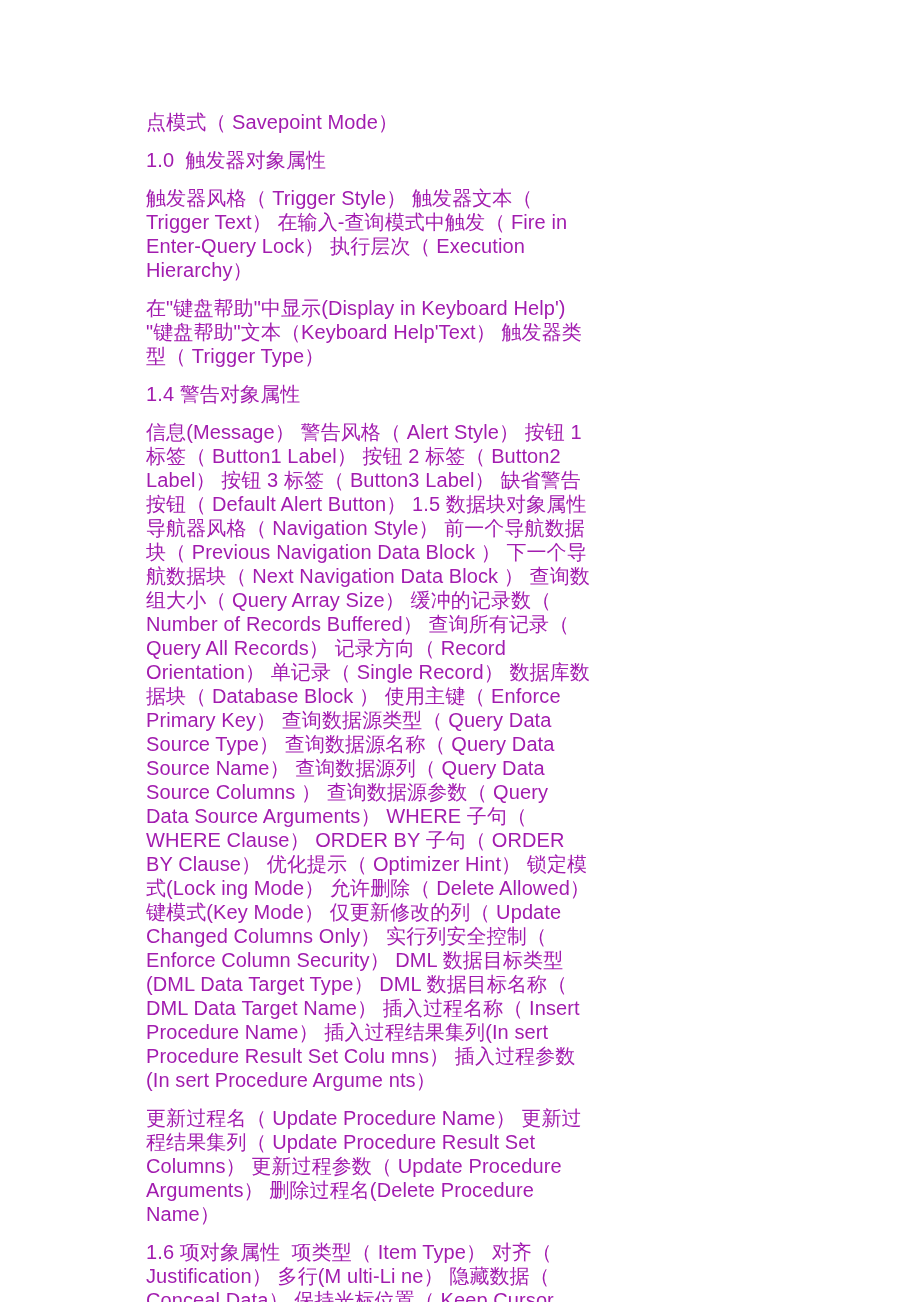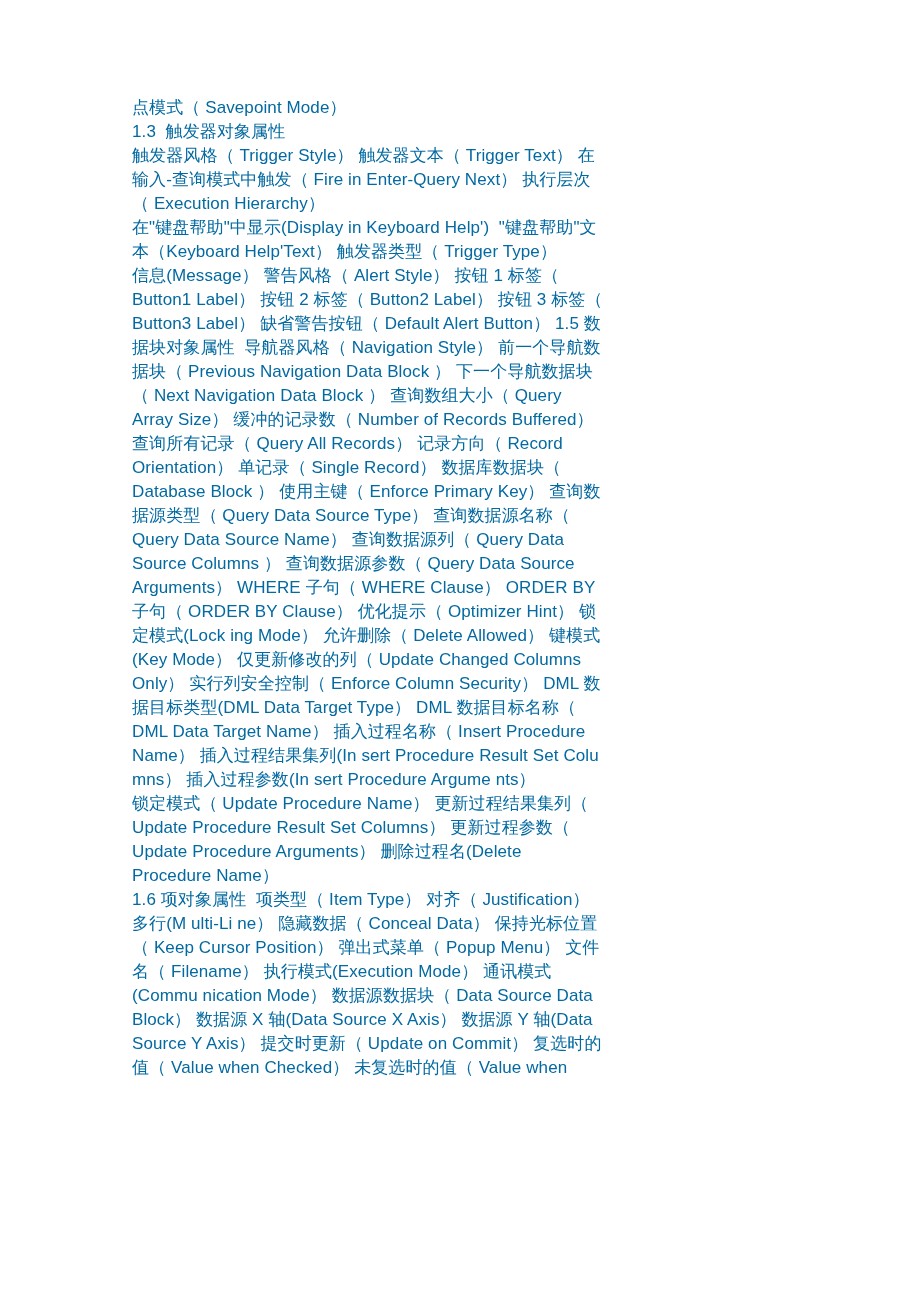--- a/index.html
+++ b/index.html
@@ -22,37 +22,38 @@
     background: #ffffff;
     overflow: hidden;
   }
   .text-body {
     position: absolute;
     left: 132px;
     top: 96px;
     width: 472px;
   }
   .para {
-    margin: 0;
+    margin: 14px;
     padding: 0;
-    font-size: 17px;
+    font-size: 20px;
     line-height: 24px;
     letter-spacing: 0.1px;
-    color: #0369a1;
+    color: #a21caf;
     white-space: pre-wrap;
     word-break: normal;
     text-align: left;
   }
 </style>
 </head>
 <body>
 
 <div class="page">
   <div class="text-body">
     <p class="para">点模式（ Savepoint Mode）</p>
-    <p class="para">1.3  触发器对象属性</p>
-    <p class="para">触发器风格（ Trigger Style） 触发器文本（ Trigger Text） 在输入-查询模式中触发（ Fire in Enter-Query Next） 执行层次（ Execution Hierarchy）</p>
+    <p class="para">1.0  触发器对象属性</p>
+    <p class="para">触发器风格（ Trigger Style） 触发器文本（ Trigger Text） 在输入-查询模式中触发（ Fire in Enter-Query Lock） 执行层次（ Execution Hierarchy）</p>
     <p class="para">在"键盘帮助"中显示(Display in Keyboard Help')  "键盘帮助"文本（Keyboard Help'Text） 触发器类型（ Trigger Type）</p>
+    <p class="para">1.4 警告对象属性</p>
     <p class="para">信息(Message） 警告风格（ Alert Style） 按钮 1 标签（ Button1 Label） 按钮 2 标签（ Button2 Label） 按钮 3 标签（ Button3 Label） 缺省警告按钮（ Default Alert Button） 1.5 数据块对象属性  导航器风格（ Navigation Style） 前一个导航数据块（ Previous Navigation Data Block ） 下一个导航数据块（ Next Navigation Data Block ） 查询数组大小（ Query Array Size） 缓冲的记录数（ Number of Records Buffered） 查询所有记录（ Query All Records） 记录方向（ Record Orientation） 单记录（ Single Record） 数据库数据块（ Database Block ） 使用主键（ Enforce Primary Key） 查询数据源类型（ Query Data Source Type） 查询数据源名称（ Query Data Source Name） 查询数据源列（ Query Data Source Columns ） 查询数据源参数（ Query Data Source Arguments） WHERE 子句（ WHERE Clause） ORDER BY 子句（ ORDER BY Clause） 优化提示（ Optimizer Hint） 锁定模式(Lock ing Mode） 允许删除（ Delete Allowed） 键模式(Key Mode） 仅更新修改的列（ Update Changed Columns Only） 实行列安全控制（ Enforce Column Security） DML 数据目标类型(DML Data Target Type） DML 数据目标名称（ DML Data Target Name） 插入过程名称（ Insert Procedure Name） 插入过程结果集列(In sert Procedure Result Set Colu mns） 插入过程参数(In sert Procedure Argume nts）</p>
-    <p class="para">锁定模式（ Update Procedure Name） 更新过程结果集列（ Update Procedure Result Set Columns） 更新过程参数（ Update Procedure Arguments） 删除过程名(Delete Procedure Name）</p>
+    <p class="para">更新过程名（ Update Procedure Name） 更新过程结果集列（ Update Procedure Result Set Columns） 更新过程参数（ Update Procedure Arguments） 删除过程名(Delete Procedure Name）</p>
     <p class="para">1.6 项对象属性  项类型（ Item Type） 对齐（ Justification） 多行(M ulti-Li ne） 隐藏数据（ Conceal Data） 保持光标位置（ Keep Cursor Position） 弹出式菜单（ Popup Menu） 文件名（ Filename） 执行模式(Execution Mode） 通讯模式(Commu nication Mode） 数据源数据块（ Data Source Data Block） 数据源 X 轴(Data Source X Axis） 数据源 Y 轴(Data Source Y Axis） 提交时更新（ Update on Commit） 复选时的值（ Value when Checked） 未复选时的值（ Value when</p>
   </div>
 </div>
 
 </body></html>

